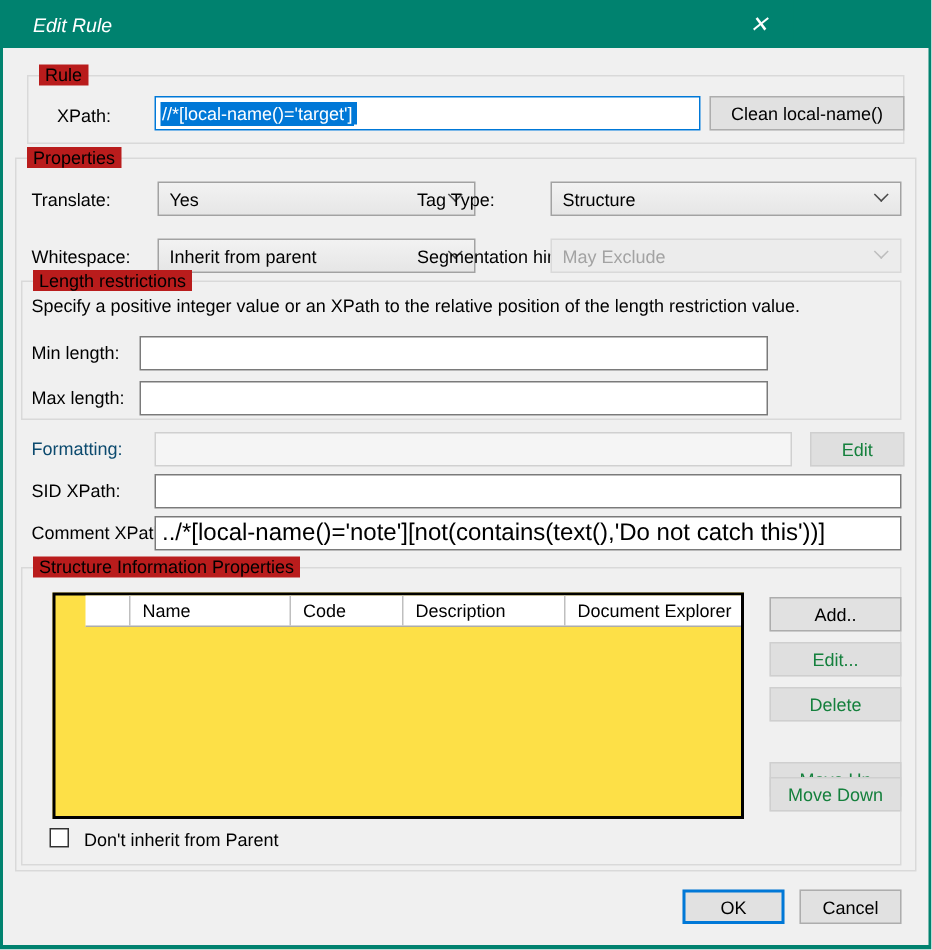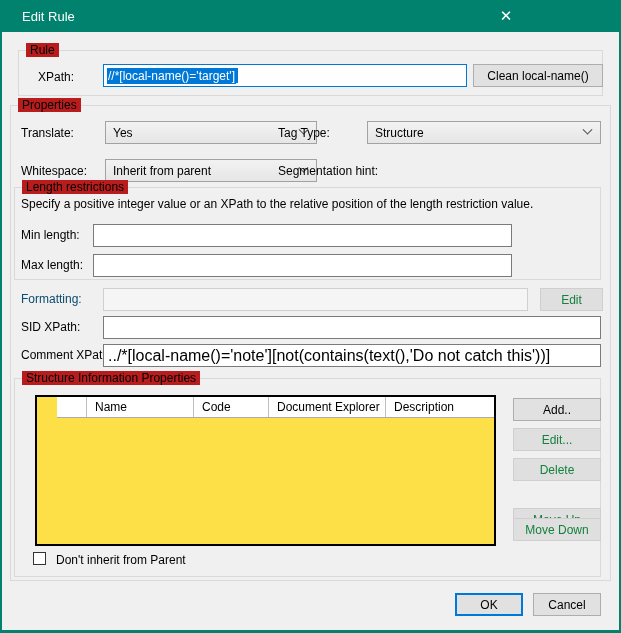--- a/index.html
+++ b/index.html
@@ -14,20 +14,21 @@
     position: relative;
     width: 621px; height: 633px;
     background: #00826F;
     overflow: hidden;
   }
   .titlebar {
     position: absolute; left:0; top:0; width:529px; height:32px;
     background: #00826F;
     display: flex; align-items: center;
     color: #fff;
+    font-style: italic;
   }
   .titlebar .title { margin-left: 22px; font-size: 13px; }
   .close-btn {
     margin-left: auto; width: 46px; height: 32px;
     display: flex; align-items: center; justify-content: center;
     color: #fff; font-size: 15px; cursor: default;
   }
   .content {
     position: absolute; left:2px; top:32px; width:617px; height:598px;
     background: #F0F0F0;
@@ -146,20 +147,24 @@
       <span class="chev"></span>
     </div>
 
     <span class="lbl" style="left:19px; top:132px;">Whitespace:</span>
     <div class="combo" style="left:103px; top:127px; width:212px;">
       <span>Inherit from parent</span>
       <span class="chev"></span>
     </div>
 
     <span class="lbl" style="left:276px; top:132px;">Segmentation hint:</span>
+    <div class="combo disabled" style="left:365px; top:127px; width:234px;">
+      <span>May Exclude</span>
+      <span class="chev"></span>
+    </div>
 
     <div class="group" style="left:12px; top:155px; width:587px; height:93px;">
       <span class="glabel">Length restrictions</span>
     </div>
     <span class="desc" style="left:19px; top:165px;">Specify a positive integer value or an XPath to the relative position of the length restriction value.</span>
     <span class="lbl" style="left:19px; top:196px;">Min length:</span>
     <input class="tb" style="left: 91px; top: 192px; width: 419px;" value="">
     <span class="lbl" style="left:19px; top:226px;">Max length:</span>
     <input class="tb" style="left: 91px; top: 222px; width: 419px;" value="">
 
@@ -177,22 +182,22 @@
 
     <div class="group" style="left:12px; top:346px; width:587px; height:199px;">
       <span class="glabel">Structure Information Properties</span>
     </div>
 
     <div class="sitable">
       <div class="thead">
         <div class="th" style="width:30px;"></div>
         <div class="th" style="width:107px;">Name</div>
         <div class="th" style="width:75px;text-align:right;">Code</div>
+        <div class="th" style="width:108px;">Description</div>
         <div class="th" style="flex:1;">Document Explorer</div>
-        <div class="th" style="width:108px;">Description</div>
       </div>
       <div></div>
     </div>
 
     <div class="btn" style="left:511px; top:366px; width:88px;">
       <span>Add..</span>
     </div>
     <div class="btn disabled" style="left:511px; top:396px; width:88px;">
       <span>Edit...</span>
     </div>

